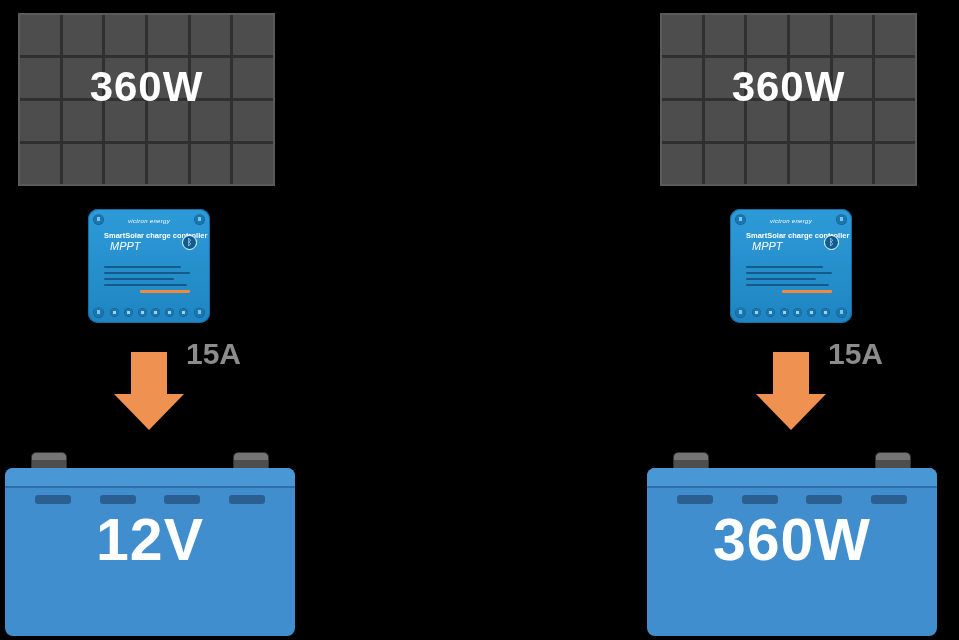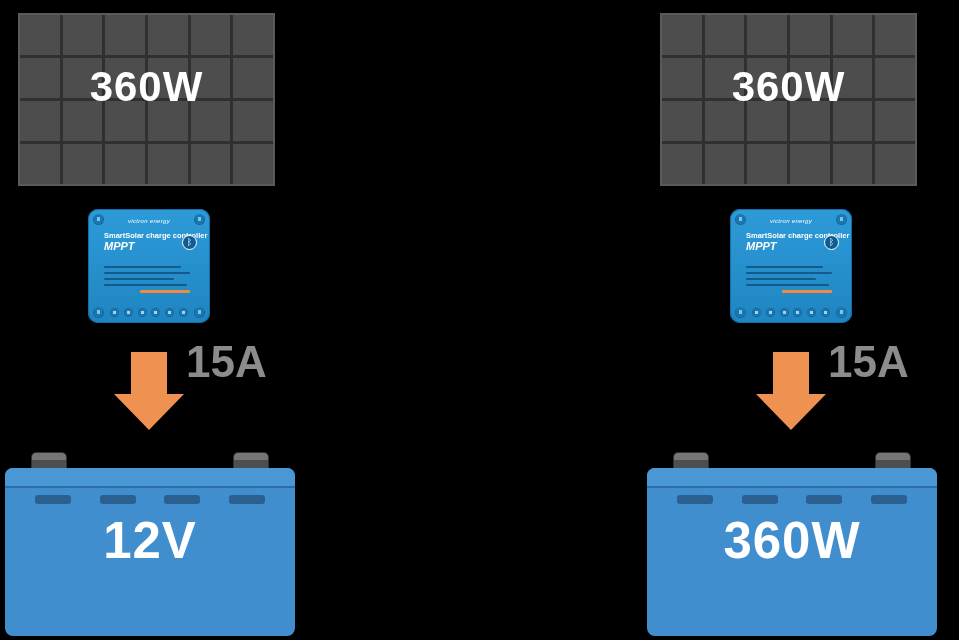--- a/index.html
+++ b/index.html
@@ -23,58 +23,58 @@
               background:linear-gradient(180deg,#2d9bd8,#1e85c2);
               border-radius:10px;box-shadow:inset 0 0 0 1px #156da5;}
   .screw{position:absolute;width:11px;height:11px;border-radius:50%;
          background:radial-gradient(circle at 50% 45%,#7cc4e8 0 2px,#1a76ae 2px 5px,#15659c 5px);}
   .screw.tl{left:5px;top:5px;} .screw.tr{right:5px;top:5px;}
   .screw.bl{left:5px;bottom:5px;} .screw.br{right:5px;bottom:5px;}
   .ctrl-brand{position:absolute;top:9px;left:0;right:0;text-align:center;
               color:#fff;font-size:6px;font-style:italic;letter-spacing:.3px;white-space:nowrap;}
   .ctrl-product{position:absolute;top:22px;left:16px;color:#fff;font-size:7.5px;
                 font-weight:bold;white-space:nowrap;}
-  .ctrl-model{position:absolute;top:31px;left:16px;color:#fff;font-size:11px;
-              font-weight:bold;font-style:italic;}
+  .ctrl-model{position:absolute;top:31px;left:22px;color:#fff;font-size:11px;
+              font-weight:normal;font-style:italic;}
   .ctrl-bt{position:absolute;top:26px;right:13px;width:13px;height:13px;border-radius:50%;
            background:#0d5d92;border:1.5px solid #fff;color:#fff;font-size:9px;
            line-height:12px;text-align:center;box-sizing:content-box;}
   .ctrl-specs{position:absolute;top:57px;left:16px;right:16px;}
   .spec-line{height:2px;background:rgba(8,48,88,.55);margin-bottom:4px;border-radius:1px;}
   .spec-line:nth-child(1){width:85%;}
   .spec-line:nth-child(2){width:95%;}
   .spec-line:nth-child(3){width:78%;}
   .spec-line:nth-child(4){width:92%;}
   .spec-line.orange{background:#f08a3c;height:3px;width:55%;margin-left:40%;}
   .ctrl-terminals{position:absolute;bottom:6px;left:22px;right:22px;
                   display:flex;justify-content:space-between;}
   .term{width:9px;height:9px;border-radius:50%;
         background:radial-gradient(circle,#9fd4ef 0 1.5px,#1a76ae 1.5px 4px,#14639a 4px);}
 
   
   .arrow-shaft{position:absolute;left:131px;top:344px;width:36px;height:42px;background:#ef9150;}
   .arrow-head{position:absolute;left:114px;top:386px;width:0;height:0;
               border-left:35px solid transparent;border-right:35px solid transparent;
               border-top:36px solid #ef9150;}
-  .amp-label{position:absolute;left:186px;top:329px;font-size:44px;font-weight:bold;color:#8c8c8c;}
+  .amp-label{position:absolute;left:186px;top:329px;font-size:30px;font-weight:bold;color:#8c8c8c;}
 
   
   .battery{position:absolute;left:5px;top:444px;width:290px;height:184px;}
   .bat-terminal{position:absolute;top:0;width:36px;height:26px;
                 background:linear-gradient(180deg,#757575 0 7px,#4e4e4e 7px);
                 border:1px solid #333;border-radius:5px 5px 0 0;box-sizing:border-box;}
   .bat-terminal.neg{left:26px;} .bat-terminal.pos{right:26px;}
   .bat-body{position:absolute;left:0;top:16px;right:0;bottom:0;background:#418ecf;
             border-radius:8px;overflow:hidden;}
   .bat-lid{position:absolute;top:0;left:0;right:0;height:18px;background:#4a97d6;
            border-bottom:2px solid #2e6da8;}
   .bat-vents{position:absolute;top:27px;left:30px;right:30px;display:flex;justify-content:space-between;}
   .vent{width:36px;height:9px;background:#2b5f90;border-radius:3px;}
   .bat-text{position:absolute;top:44px;left:0;right:0;text-align:center;
-            color:#fff;font-weight:bold;font-size:51px;line-height:57px;letter-spacing:1px;}
+            color:#fff;font-weight:bold;font-size:59px;line-height:57px;letter-spacing:1px;}
 </style>
 </head>
 <body>
 
 <div class="stage">
 
   <div class="col col-0">
     <div class="panel">
         <div class="panel-cell"></div>
         <div class="panel-cell"></div>

